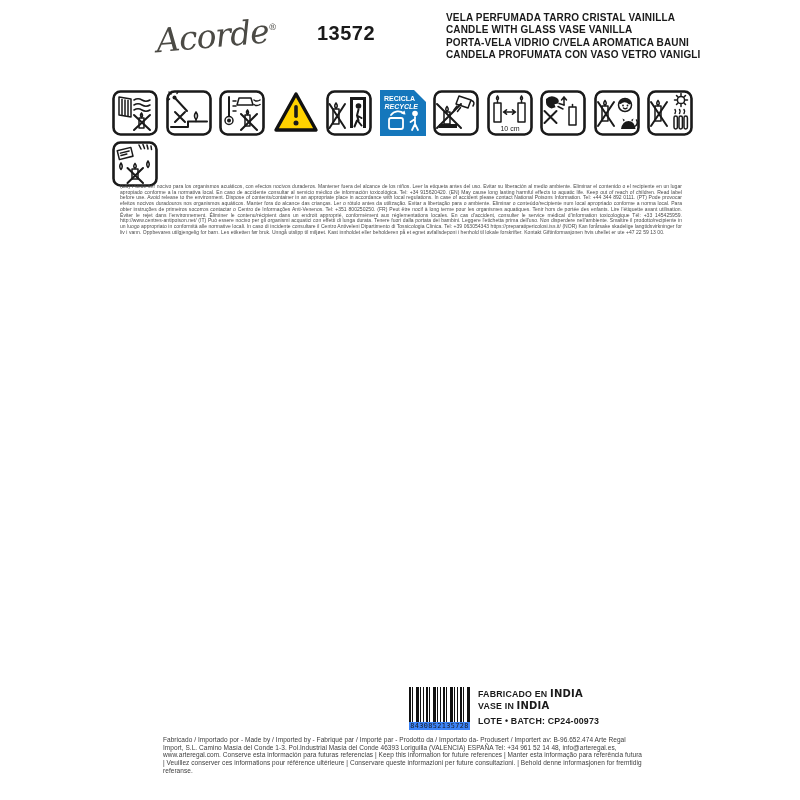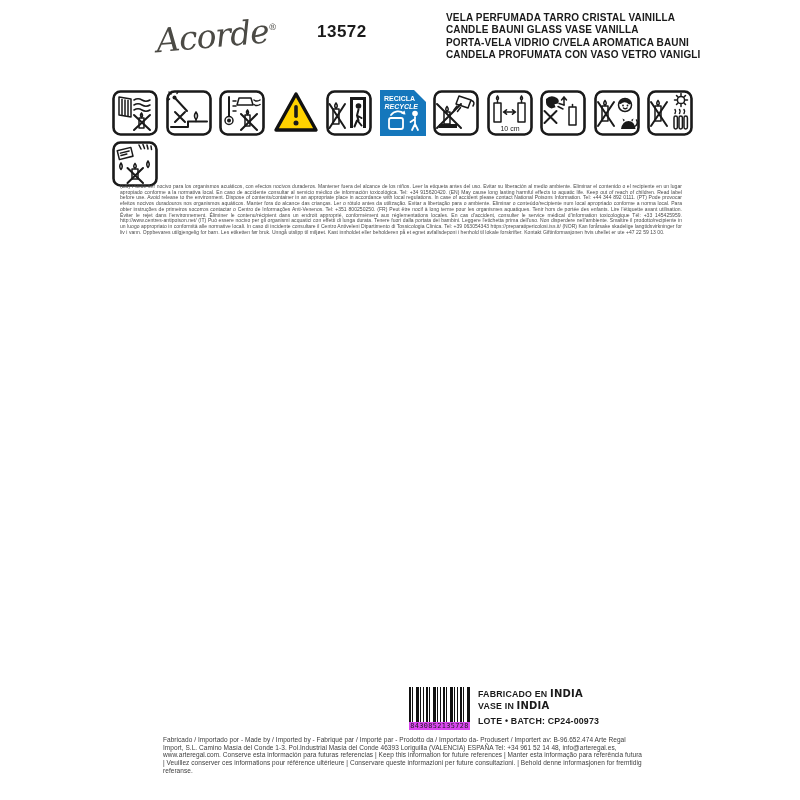--- a/index.html
+++ b/index.html
@@ -1,20 +1,20 @@
 <!DOCTYPE html>
 <html><head>
 <meta charset="utf-8">
 <style>
   html,body{margin:0;padding:0;background:#fff;}
   body{width:800px;height:800px;position:relative;font-family:"Liberation Sans",sans-serif;color:#1a1a1a;-webkit-text-size-adjust:none;overflow:hidden;}
 
   .logo{position:absolute;left:156px;top:16px;font-family:"DejaVu Serif",serif;font-style:italic;font-size:33px;color:#4b4a45;transform:rotate(-5deg);letter-spacing:-1px;}
   .logo sup{font-size:9px;letter-spacing:0;}
-  .code{position:absolute;left:317px;top:22px;font-size:17px;font-weight:bold;letter-spacing:.5px;}
+  .code{position:absolute;left:317px;top:22px;font-size:20px;font-weight:bold;letter-spacing:.5px;}
   .names{position:absolute;left:446px;top:12px;font-size:10px;font-weight:bold;line-height:12.3px;letter-spacing:.15px;}
 
   .icons-row1{position:absolute;left:112px;top:90px;display:flex;gap:7.5px;}
   .icons-row2{position:absolute;left:112px;top:141px;display:flex;}
   .icon{width:46px;height:46px;display:block;}
   .s{stroke:#1a1a1a;stroke-width:2;fill:none;stroke-linecap:round;stroke-linejoin:round;}
   .s15{stroke:#1a1a1a;stroke-width:1.5;fill:none;stroke-linecap:round;stroke-linejoin:round;}
   .f{fill:#1a1a1a;stroke:none;}
   .w{stroke:#fff;stroke-width:1.8;fill:none;stroke-linecap:round;stroke-linejoin:round;}
   .fw{fill:#fff;stroke:none;}
@@ -22,36 +22,36 @@
   .rectext{font-family:"Liberation Sans",sans-serif;font-weight:bold;font-size:7px;fill:#fff;}
   .rectext.it{font-style:italic;}
   .icontext{font-family:"Liberation Sans",sans-serif;font-size:7px;fill:#1a1a1a;}
 
   .safety{position:absolute;left:120px;top:184px;width:562px;font-size:5px;line-height:5.7px;color:#4a4a4a;text-align:justify;letter-spacing:.05px;}
 
   .barcode-wrap{position:absolute;left:409px;top:687px;width:61px;height:43px;}
   .bars{position:absolute;left:0;top:0;width:61px;height:39px;
     background:repeating-linear-gradient(90deg,#111 0 2px,#fff 2px 3px,#111 3px 4px,#fff 4px 7px,#111 7px 10px,#fff 10px 11px,#111 11px 12px,#fff 12px 14px,#111 14px 15px,#fff 15px 17px);}
   .barcode-num{position:absolute;left:0;bottom:0;width:100%;text-align:center;font-family:"DejaVu Sans Mono",monospace;font-size:6.8px;letter-spacing:.4px;}
-  .barcode-num span{background:#d946ef;padding:0 1px;}
+  .barcode-num span{background:#3b82f6;padding:0 1px;}
 
   .origin{position:absolute;left:478px;top:688px;font-size:8.8px;font-weight:bold;line-height:11px;letter-spacing:.2px;}
   .origin .c1{font-family:"DejaVu Sans",sans-serif;font-size:10px;}
   .origin .batch{margin-top:4px;}
 
   .footer{position:absolute;left:163px;top:736px;width:482px;font-size:6.5px;line-height:7.7px;color:#3c3c3c;letter-spacing:.05px;}
 </style>
 </head>
 <body>
 
 <div class="logo"><span>Acorde</span><sup>®</sup></div>
 <div class="code">13572</div>
 <div class="names">
   <div>VELA PERFUMADA TARRO CRISTAL VAINILLA</div>
-  <div>CANDLE BAUNI GLASS VASE VANILLA</div>
+  <div>CANDLE WITH GLASS VASE VANILLA</div>
   <div>PORTA-VELA VIDRIO C/VELA AROMATICA BAUNI</div>
   <div>CANDELA PROFUMATA CON VASO VETRO VANIGLI</div>
 </div>
 
 <div class="icons-row1">
 
   <svg class="icon" viewBox="0 0 46 46">
     <rect class="box" x="1.5" y="1.5" width="43" height="43" rx="7"></rect>
     <path class="s15" d="M7,7 L19,9 L19,27 L7,25 Z"></path>
     <path class="s15" d="M10,9.5 V25"></path>

